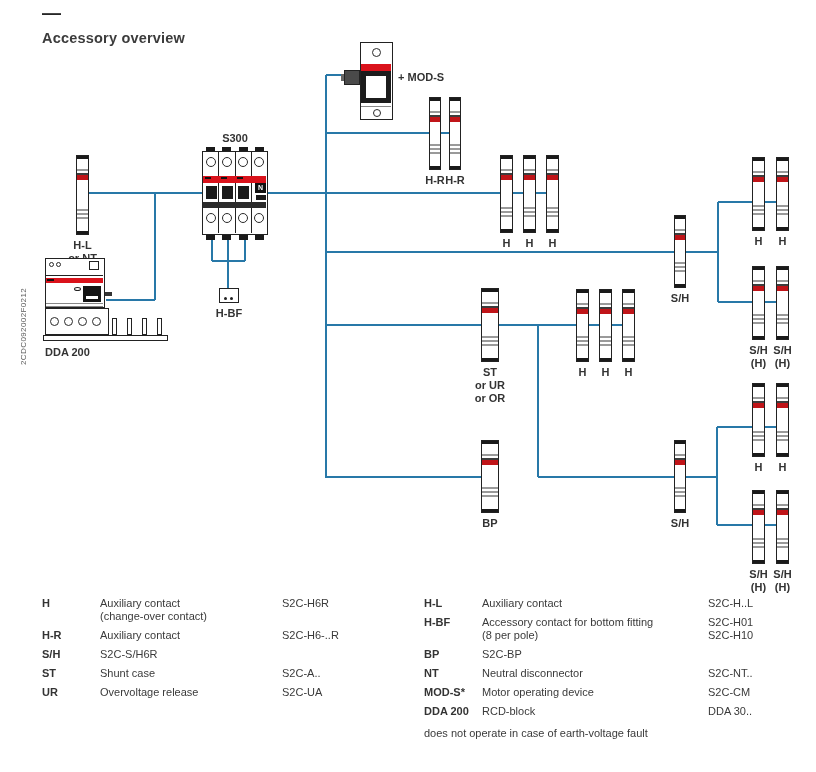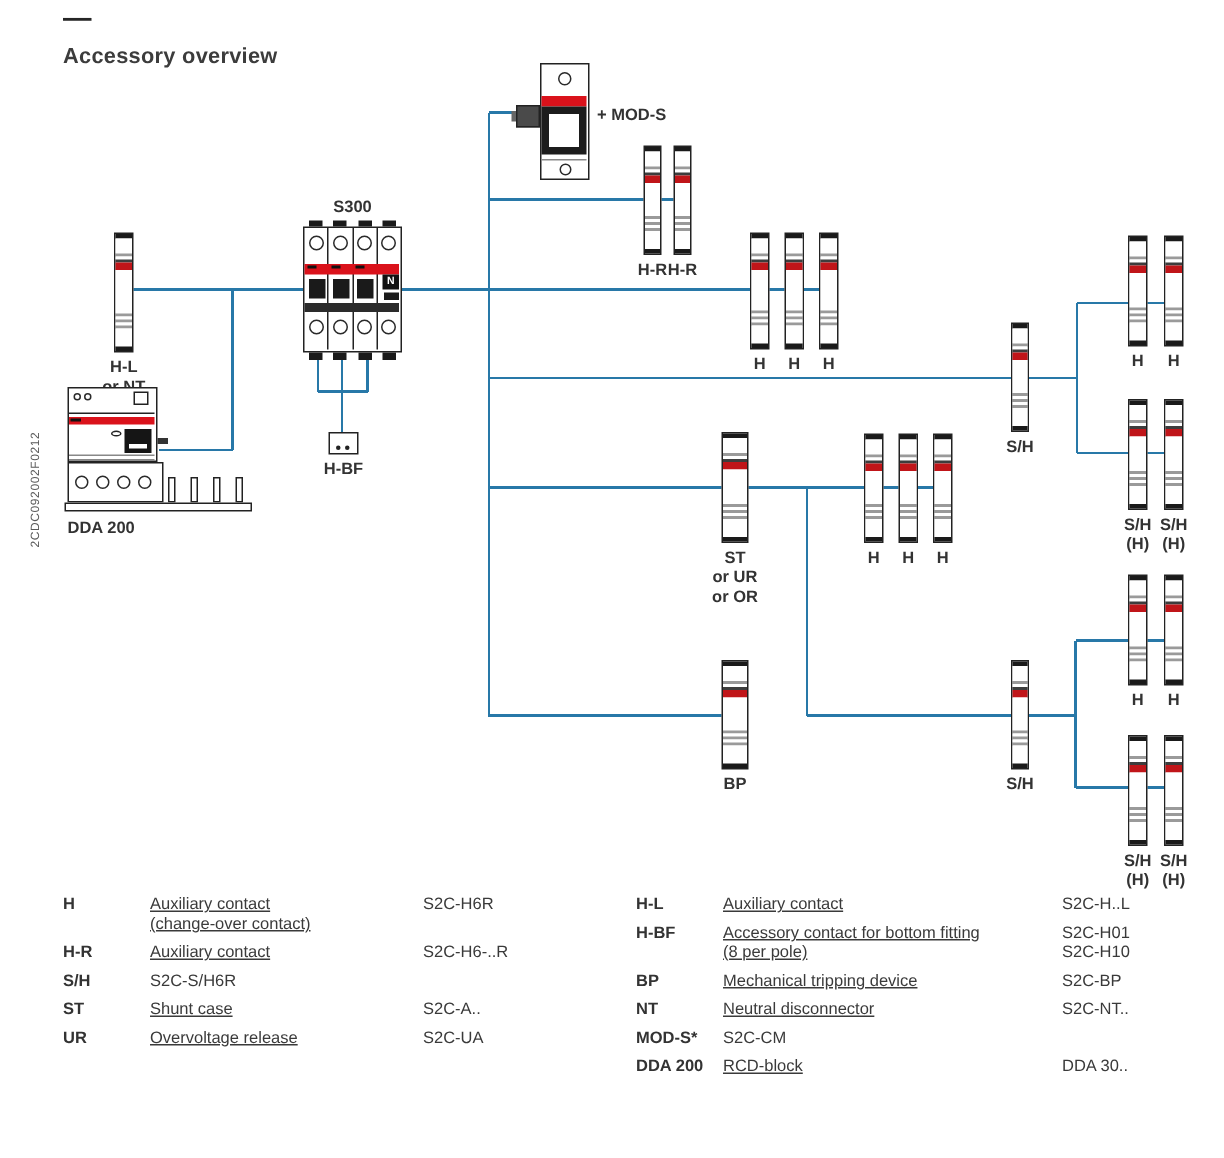--- a/index.html
+++ b/index.html
@@ -20,21 +20,21 @@
   .aux .ld{height:2px;background:#3d3d3d;}
   .aux .rb{height:5px;}
   .aux .fx{background:#fff;}
   .lbl{position:absolute;font-size:11px;font-weight:700;color:#333;line-height:13px;
        white-space:nowrap;text-align:center;}
   .lbl.center{transform:translateX(-50%);}
   .abs{position:absolute;box-sizing:border-box;}
   .legend-col{position:absolute;top:597px;font-size:11px;line-height:13px;color:#3a3a3a;}
   .lrow{display:flex;margin-bottom:6px;}
   .lkey{flex:0 0 auto;font-weight:700;color:#333;}
-  .ldesc{flex:0 0 auto;text-decoration:underline;}
+  .ldesc{flex:0 0 auto;}
   .lcode{flex:0 0 auto;}
   .footnote{margin-top:9px;color:#3a3a3a;}
 </style>
 </head>
 <body>
 
 <div class="page">
   <div class="dash">—</div>
   <h1 class="title">Accessory overview</h1>
   <div class="side-code">2CDC092002F0212</div>
@@ -641,54 +641,55 @@
           </div>
           <div class="lcode">
             <div>S2C-H01</div>
             <div>S2C-H10</div>
           </div>
         </div>
         <div class="lrow">
           <div class="lkey" style="width: 58px;">
             <div>BP</div>
           </div>
-          <div class="ldesc" style="width: 226px;">
-            <div>Mechanical tripping device</div>
-          </div>
           <div class="lcode">
             <div>S2C-BP</div>
           </div>
         </div>
         <div class="lrow">
           <div class="lkey" style="width: 58px;">
             <div>NT</div>
           </div>
           <div class="ldesc" style="width: 226px;">
             <div>Neutral disconnector</div>
           </div>
           <div class="lcode">
             <div>S2C-NT..</div>
           </div>
         </div>
         <div class="lrow">
           <div class="lkey" style="width: 58px;">
             <div>MOD-S*</div>
           </div>
+          <div class="ldesc" style="width: 226px;">
+            <div>Motor operating device</div>
+          </div>
           <div class="lcode">
             <div>S2C-CM</div>
           </div>
         </div>
         <div class="lrow">
           <div class="lkey" style="width: 58px;">
             <div>DDA 200</div>
           </div>
           <div class="ldesc" style="width: 226px;">
             <div>RCD-block</div>
           </div>
           <div class="lcode">
             <div>DDA 30..</div>
           </div>
         </div>
         <div class="footnote">
+          <div>does not operate in case of earth-voltage fault</div>
         </div>
       </div>
     </div>
 </div>
 
 </body></html>

